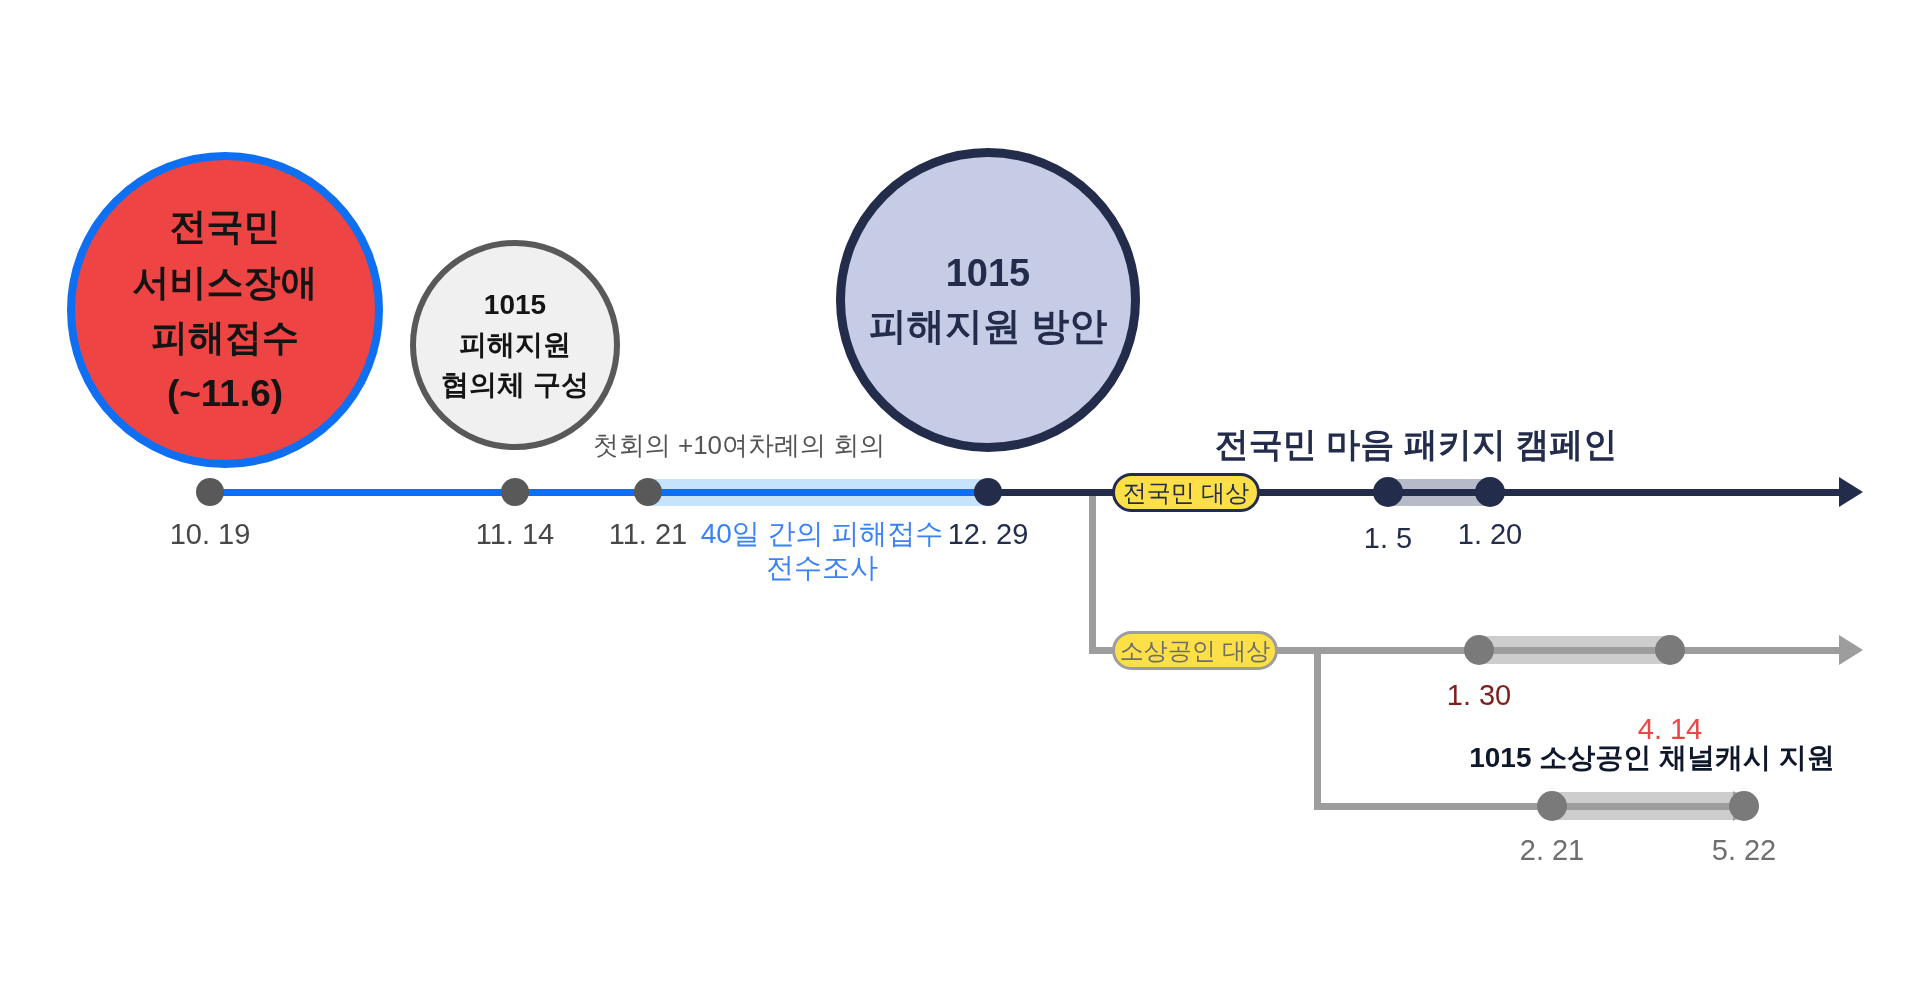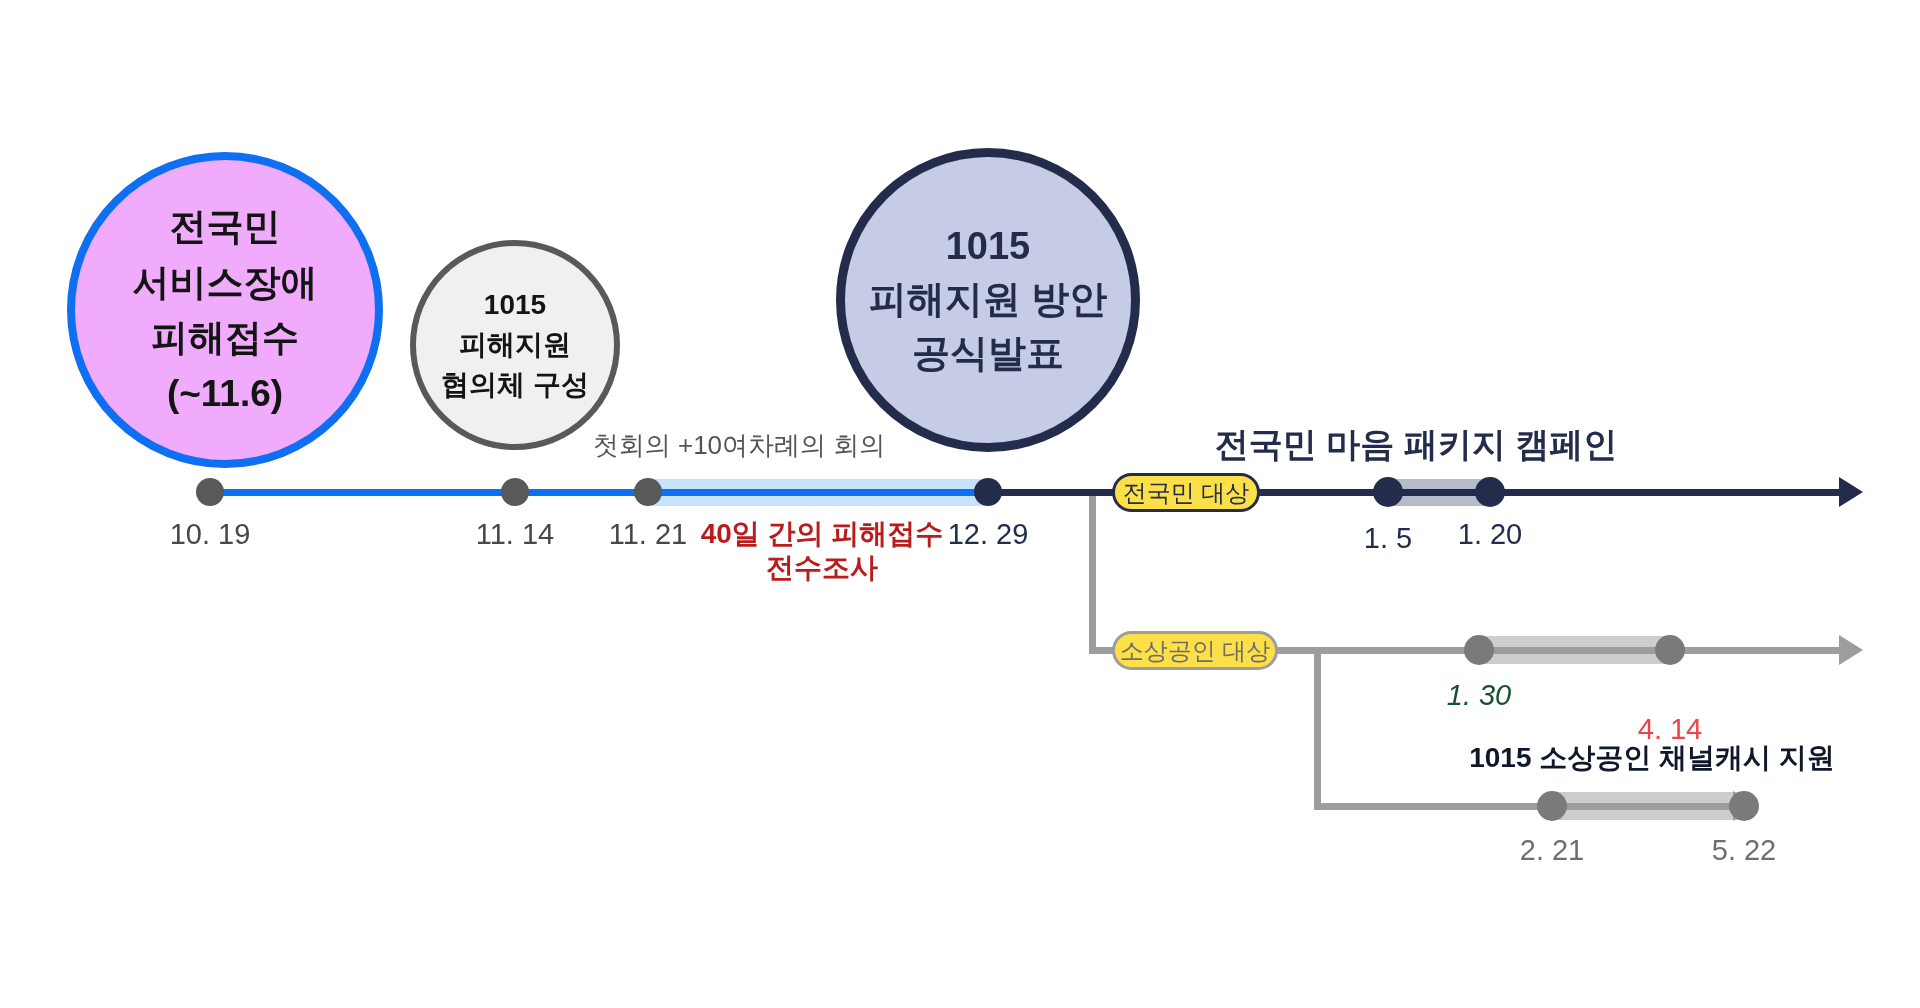--- a/index.html
+++ b/index.html
@@ -24,37 +24,36 @@
     z-index:4;white-space:nowrap;
   }
   .arrow{position:absolute;width:0;height:0;border-top:15px solid transparent;border-bottom:15px solid transparent;z-index:2;}
   .note{position:absolute;text-align:center;z-index:6;}
 </style>
 </head>
 <body>
 
 <div class="canvas">
 
-  <div class="circle" style="left:67px;top:152px;width:316px;height:316px;border:8px solid #0E6FF2;background:#f0abfc;color:#141414;font-size:37px;line-height:1.5;">
+  <div class="circle" style="left:67px;top:152px;width:316px;height:316px;border:8px solid #0E6FF2;background:#ef4444;color:#141414;font-size:37px;line-height:1.5;">
     <div>전국민</div>
     <div>서비스장애</div>
     <div>피해접수</div>
     <div>(~11.6)</div>
   </div>
 
   <div class="circle" style="left:410px;top:240px;width:210px;height:210px;border:6px solid #595959;background:#F0F0F0;color:#141414;font-size:28px;line-height:1.42;">
     <div>1015</div>
     <div>피해지원</div>
     <div>협의체 구성</div>
   </div>
 
   <div class="circle" style="left:836px;top:148px;width:304px;height:304px;border:9px solid #232D4B;background:#C6CCE5;color:#232D4B;font-size:38px;line-height:1.4;">
     <div>1015</div>
     <div>피해지원 방안</div>
-    <div>공식발표</div>
   </div>
 
   <div class="band" style="left:648px;top:479px;width:340px;background:#C7E3FB;"></div>
   <div class="band" style="left:1388px;top:479px;width:102px;background:#B7BBC9;border-radius:4px;"></div>
   <div class="band" style="left:1479px;top:636px;width:191px;height:28px;background:#CDCDCD;border-radius:4px;"></div>
   <div class="band" style="left:1552px;top:792px;width:192px;height:28px;background:#CDCDCD;border-radius:4px;"></div>
 
   <div class="line-h" style="left:210px;top:489px;width:778px;background:#0E6FF2;"></div>
   <div class="line-h" style="left:988px;top:489px;width:853px;background:#232D4B;"></div>
   <div class="arrow" style="left:1839px;top:477px;border-left:24px solid #232D4B;"></div>
@@ -76,35 +75,35 @@
   <div class="dot" style="left:1655px;top:635px;width:30px;height:30px;background:#7A7A7A;"></div>
   <div class="dot" style="left:1537px;top:791px;width:30px;height:30px;background:#7A7A7A;"></div>
   <div class="dot" style="left:1729px;top:791px;width:30px;height:30px;background:#7A7A7A;"></div>
 
   <div class="date" style="left:140px;top:518px;color:#474747;">10. 19</div>
   <div class="date" style="left:445px;top:518px;color:#474747;">11. 14</div>
   <div class="date" style="left:578px;top:518px;color:#474747;">11. 21</div>
   <div class="date" style="left:918px;top:518px;color:#232D4B;">12. 29</div>
 
   <div class="note" style="left:589px;top:428px;width:300px;font-size:26px;color:#545454;">첫회의 +10여차례의 회의</div>
-  <div class="note" style="left:662px;top:517px;width:320px;font-size:28px;font-weight:bold;color:#b91c1c;line-height:1.2;">
+  <div class="note" style="left:662px;top:517px;width:320px;font-size:28px;font-weight:normal;color:#3b82f6;line-height:1.2;">
     <div>40일 간의 피해접수</div>
     <div>전수조사</div>
   </div>
 
   <div class="pill" style="left:1112px;top:473px;width:148px;height:39px;border:3px solid #232D4B;color:#232D4B;">
     <span>전국민 대상</span>
   </div>
   <div class="title" style="left:1141px;top:422px;width:550px;font-size:34px;color:#232D4B;text-align:center;">전국민 마음 패키지 캠페인</div>
   <div class="date" style="left:1318px;top:522px;color:#232D4B;">1. 5</div>
   <div class="date" style="left:1420px;top:518px;color:#232D4B;">1. 20</div>
 
   <div class="pill" style="left:1112px;top:631px;width:166px;height:39px;border:3px solid #9D9D9D;color:#6E6E6E;">
     <span>소상공인 대상</span>
   </div>
-  <div class="date" style="left:1409px;top:679px;color:#14532d;font-style:italic;">1. 30</div>
+  <div class="date" style="left:1409px;top:679px;color:#7f1d1d;">1. 30</div>
   <div class="date" style="left:1600px;top:713px;color:#ef4444;text-align:center;">4. 14</div>
 
   <div class="title" style="left:1352px;top:739px;width:600px;font-size:28px;color:#0f172a;">1015 소상공인 채널캐시 지원</div>
   <div class="date" style="left:1482px;top:834px;color:#6E6E6E;">2. 21</div>
   <div class="date" style="left:1674px;top:834px;color:#6E6E6E;">5. 22</div>
 
 </div>
 
 </body></html>

